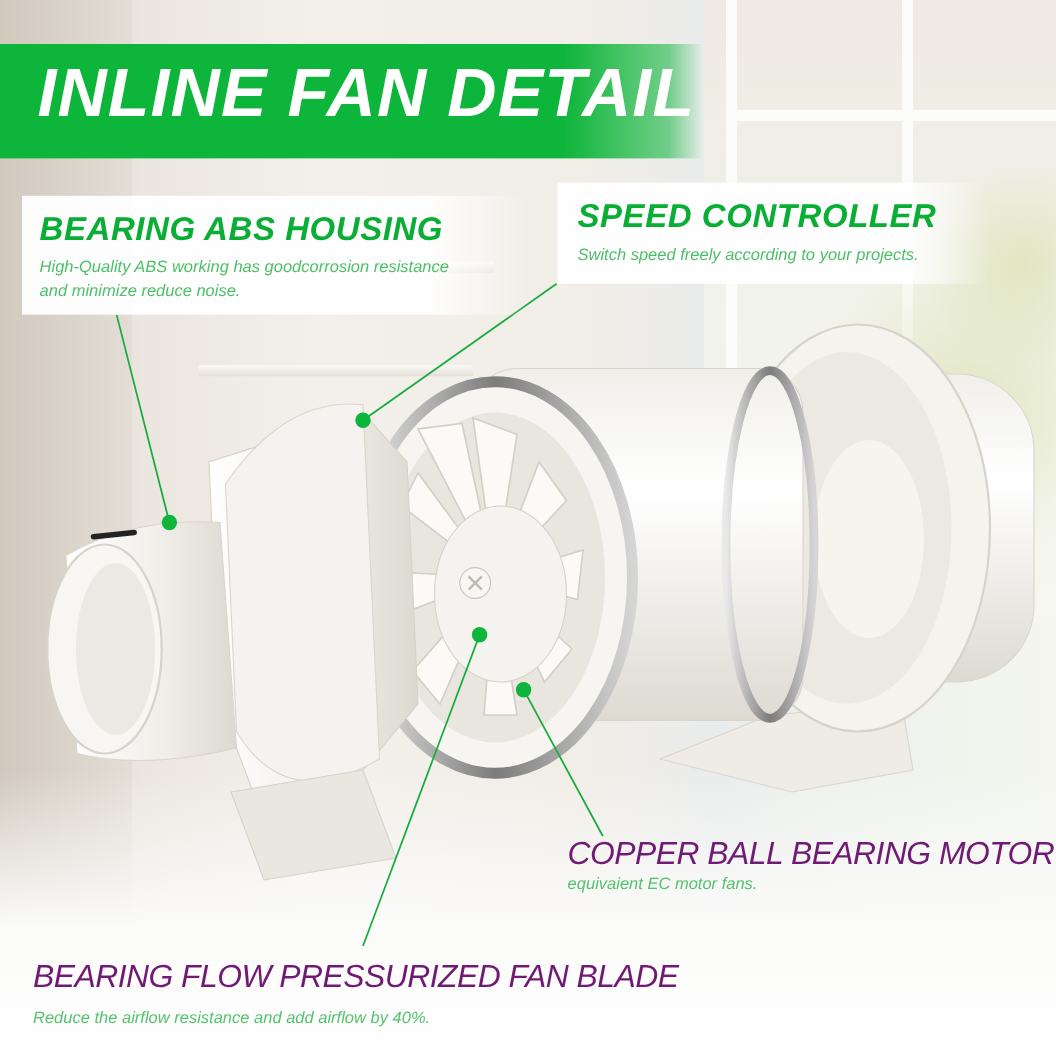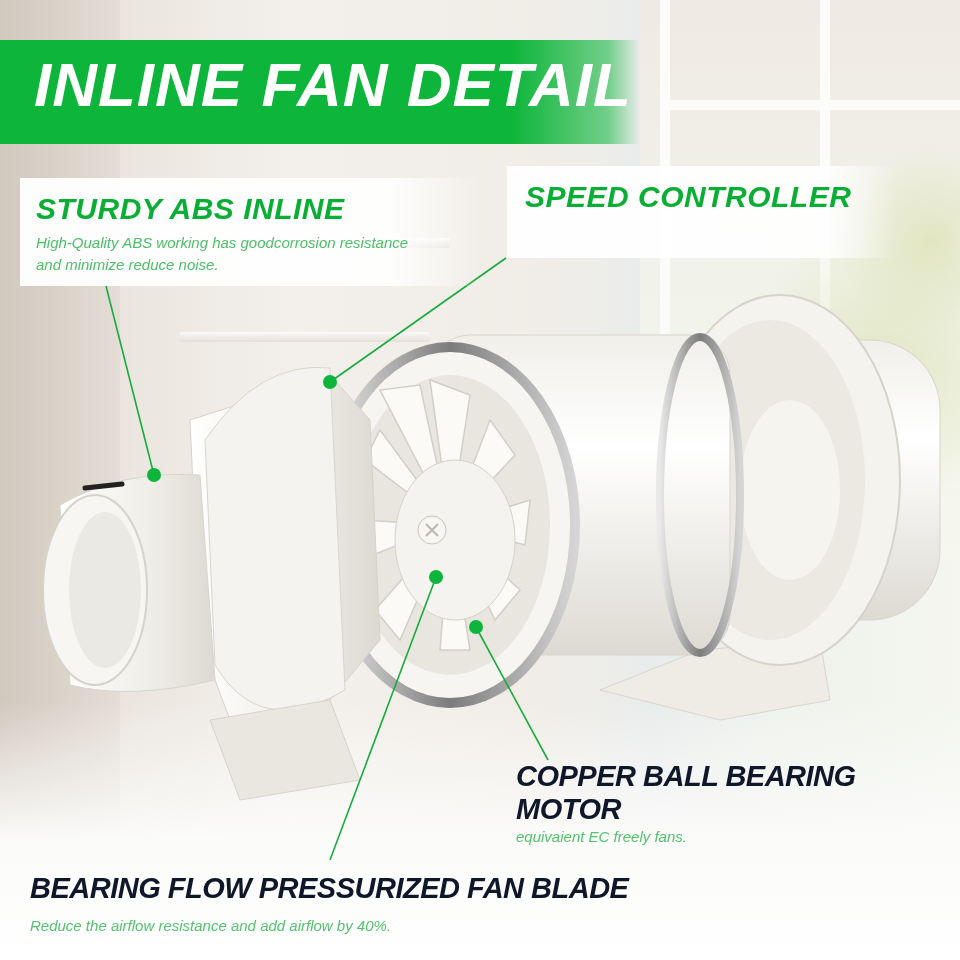--- a/index.html
+++ b/index.html
@@ -35,21 +35,21 @@
 
   .c-housing { left:20px; top:178px; width:460px; height:108px; }
   .c-housing h2 { position:absolute; left:16px; top:14px; }
   .c-housing p { position:absolute; left:16px; top:54px; width:400px; }
 
   .c-speed { left:507px; top:166px; width:391px; height:92px; }
   .c-speed h2 { position:absolute; left:18px; top:14px; }
   .c-speed p { position:absolute; left:18px; top:55px; white-space:nowrap; }
 
   .label { position:absolute; }
-  .label h2 { margin:0; color:#0f172a; font-weight:bold; font-style:italic; letter-spacing:-.5px; }
+  .label h2 { margin:0; color:#701a75; font-weight:normal; font-style:italic; letter-spacing:-.5px; }
   .label p { margin:0; color:#55c26f; font-style:italic; font-size:15px; line-height:22px; }
   .l-motor { left:516px; top:760px; }
   .l-motor h2 { font-size:29px; }
   .l-motor p { margin-top:6px; }
   .l-blade { left:30px; top:872px; }
   .l-blade h2 { font-size:29px; }
   .l-blade p { margin-top:10px; }
 
   svg.scene { position:absolute; left:0; top:0; }
 </style>
@@ -144,29 +144,30 @@
     <circle cx="436" cy="577" r="7"></circle>
     <circle cx="476" cy="627" r="7"></circle>
   </g>
 </svg>
 
 <div class="banner">
   <h1>INLINE FAN DETAIL</h1>
 </div>
 
 <div class="card c-housing">
-  <h2>STURDY ABS INLINE</h2>
+  <h2>BEARING ABS HOUSING</h2>
   <p>High-Quality ABS working has goodcorrosion resistance and minimize reduce noise.</p>
 </div>
 
 <div class="card c-speed">
   <h2>SPEED CONTROLLER</h2>
+  <p>Switch speed freely according to your projects.</p>
 </div>
 
 <div class="label l-motor">
   <h2>COPPER BALL BEARING MOTOR</h2>
-  <p style="margin-top:0">equivaient EC freely fans.</p>
+  <p style="margin-top:0">equivaient EC motor fans.</p>
 </div>
 
 <div class="label l-blade">
   <h2>BEARING FLOW PRESSURIZED FAN BLADE</h2>
   <p>Reduce the airflow resistance and add airflow by 40%.</p>
 </div>
 
 </body></html>

